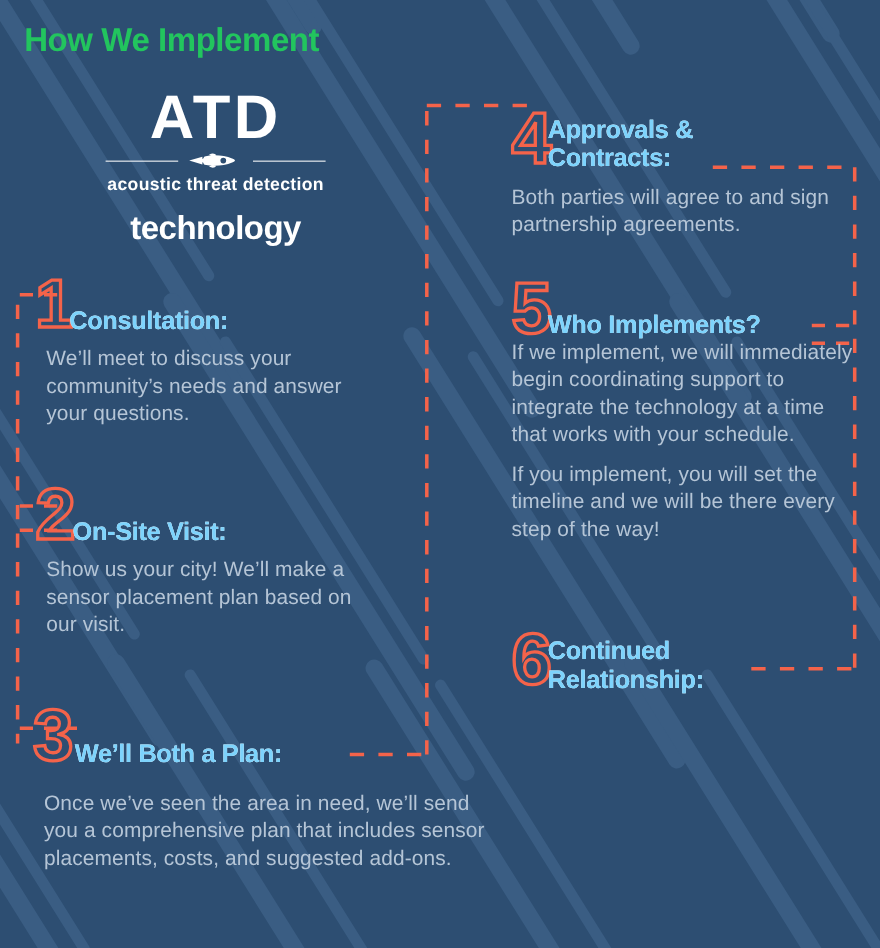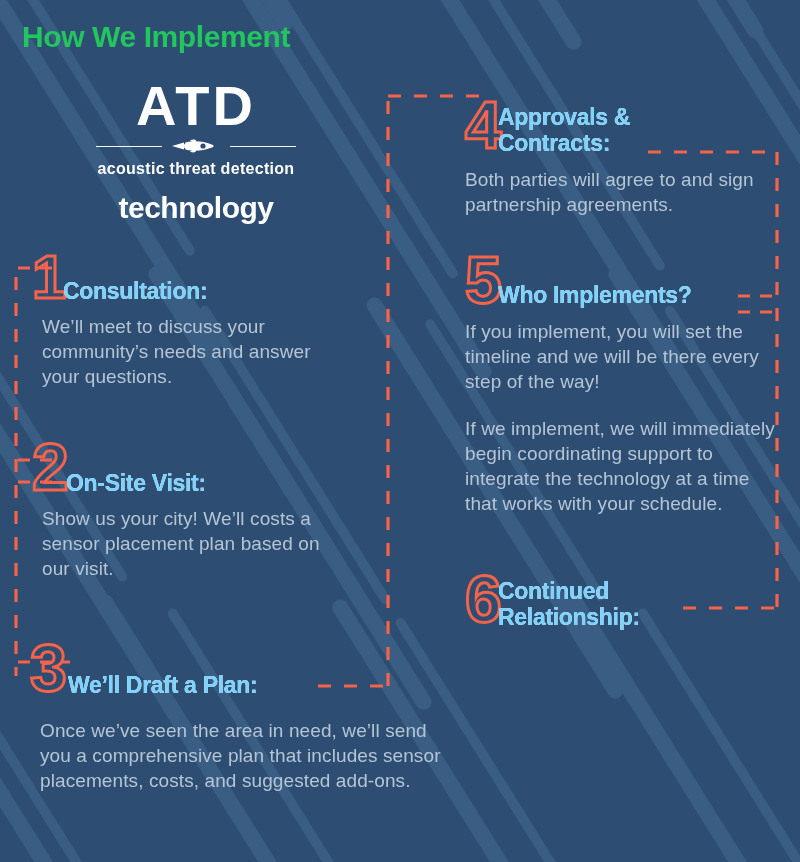--- a/index.html
+++ b/index.html
@@ -170,46 +170,46 @@
       <div class="step-title" style="padding-left:31px;">Consultation:</div>
     </div>
     <div class="step-body" style="margin-top:10px;padding-left:10px;width:292px;">We’ll meet to discuss your community’s needs and answer your questions.</div>
   </div>
 
   <div class="step" style="left:32px;top:470px;width:300px;">
     <div class="step-head">
       <span class="step-num" style="font-size:66px;left:0px;top:-36px;">2</span>
       <div class="step-title" style="padding-left:34px;">On-Site Visit:</div>
     </div>
-    <div class="step-body" style="margin-top:10px;padding-left:10px;width:292px;">Show us your city! We’ll costs a sensor placement plan based on our visit.</div>
+    <div class="step-body" style="margin-top:10px;padding-left:10px;width:292px;">Show us your city! We’ll make a sensor placement plan based on our visit.</div>
   </div>
 
   <div class="step" style="left:32px;top:672px;width:420px;">
     <div class="step-head">
       <span class="step-num" style="font-size:66px;left:-2px;top:-37px;">3</span>
-      <div class="step-title" style="padding-left:36px;">We’ll Draft a Plan:</div>
+      <div class="step-title" style="padding-left:36px;">We’ll Both a Plan:</div>
     </div>
     <div class="step-body" style="margin-top:20px;padding-left:8px;width:414px;">Once we’ve seen the area in need, we’ll send you a comprehensive plan that includes sensor placements, costs, and suggested add-ons.</div>
   </div>
 
   <div class="step" style="left:465px;top:104px;width:300px;">
     <div class="step-head">
       <span class="step-num" style="font-size:66px;left:0px;top:-12px;">4</span>
       <div class="step-title" style="padding-left:33px;width:230px;">Approvals &amp; Contracts:</div>
     </div>
     <div class="step-body" style="margin-top:11px;padding-left:0px;width:292px;">Both parties will agree to and sign partnership agreements.</div>
   </div>
 
   <div class="step" style="left:465px;top:282px;width:310px;">
     <div class="step-head">
       <span class="step-num" style="font-size:66px;left:0px;top:-35px;">5</span>
       <div class="step-title" style="padding-left:33px;">Who Implements?</div>
     </div>
+    <div class="step-body" style="width:315px;">If we implement, we will immediately begin coordinating support to integrate the technology at a time that works with your schedule.</div>
     <div class="step-body" style="margin-top:11px;padding-left:0px;width:308px;">If you implement, you will set the timeline and we will be there every step of the way!</div>
-    <div class="step-body" style="width:315px;">If we implement, we will immediately begin coordinating support to integrate the technology at a time that works with your schedule.</div>
   </div>
 
   <div class="step" style="left:465px;top:578px;width:315px;">
     <div class="step-head">
       <span class="step-num" style="font-size:66px;left:0px;top:-12px;">6</span>
       <div class="step-title" style="padding-left:33px;width:235px;">Continued Relationship:</div>
     </div>
   </div>
 
 </div>

